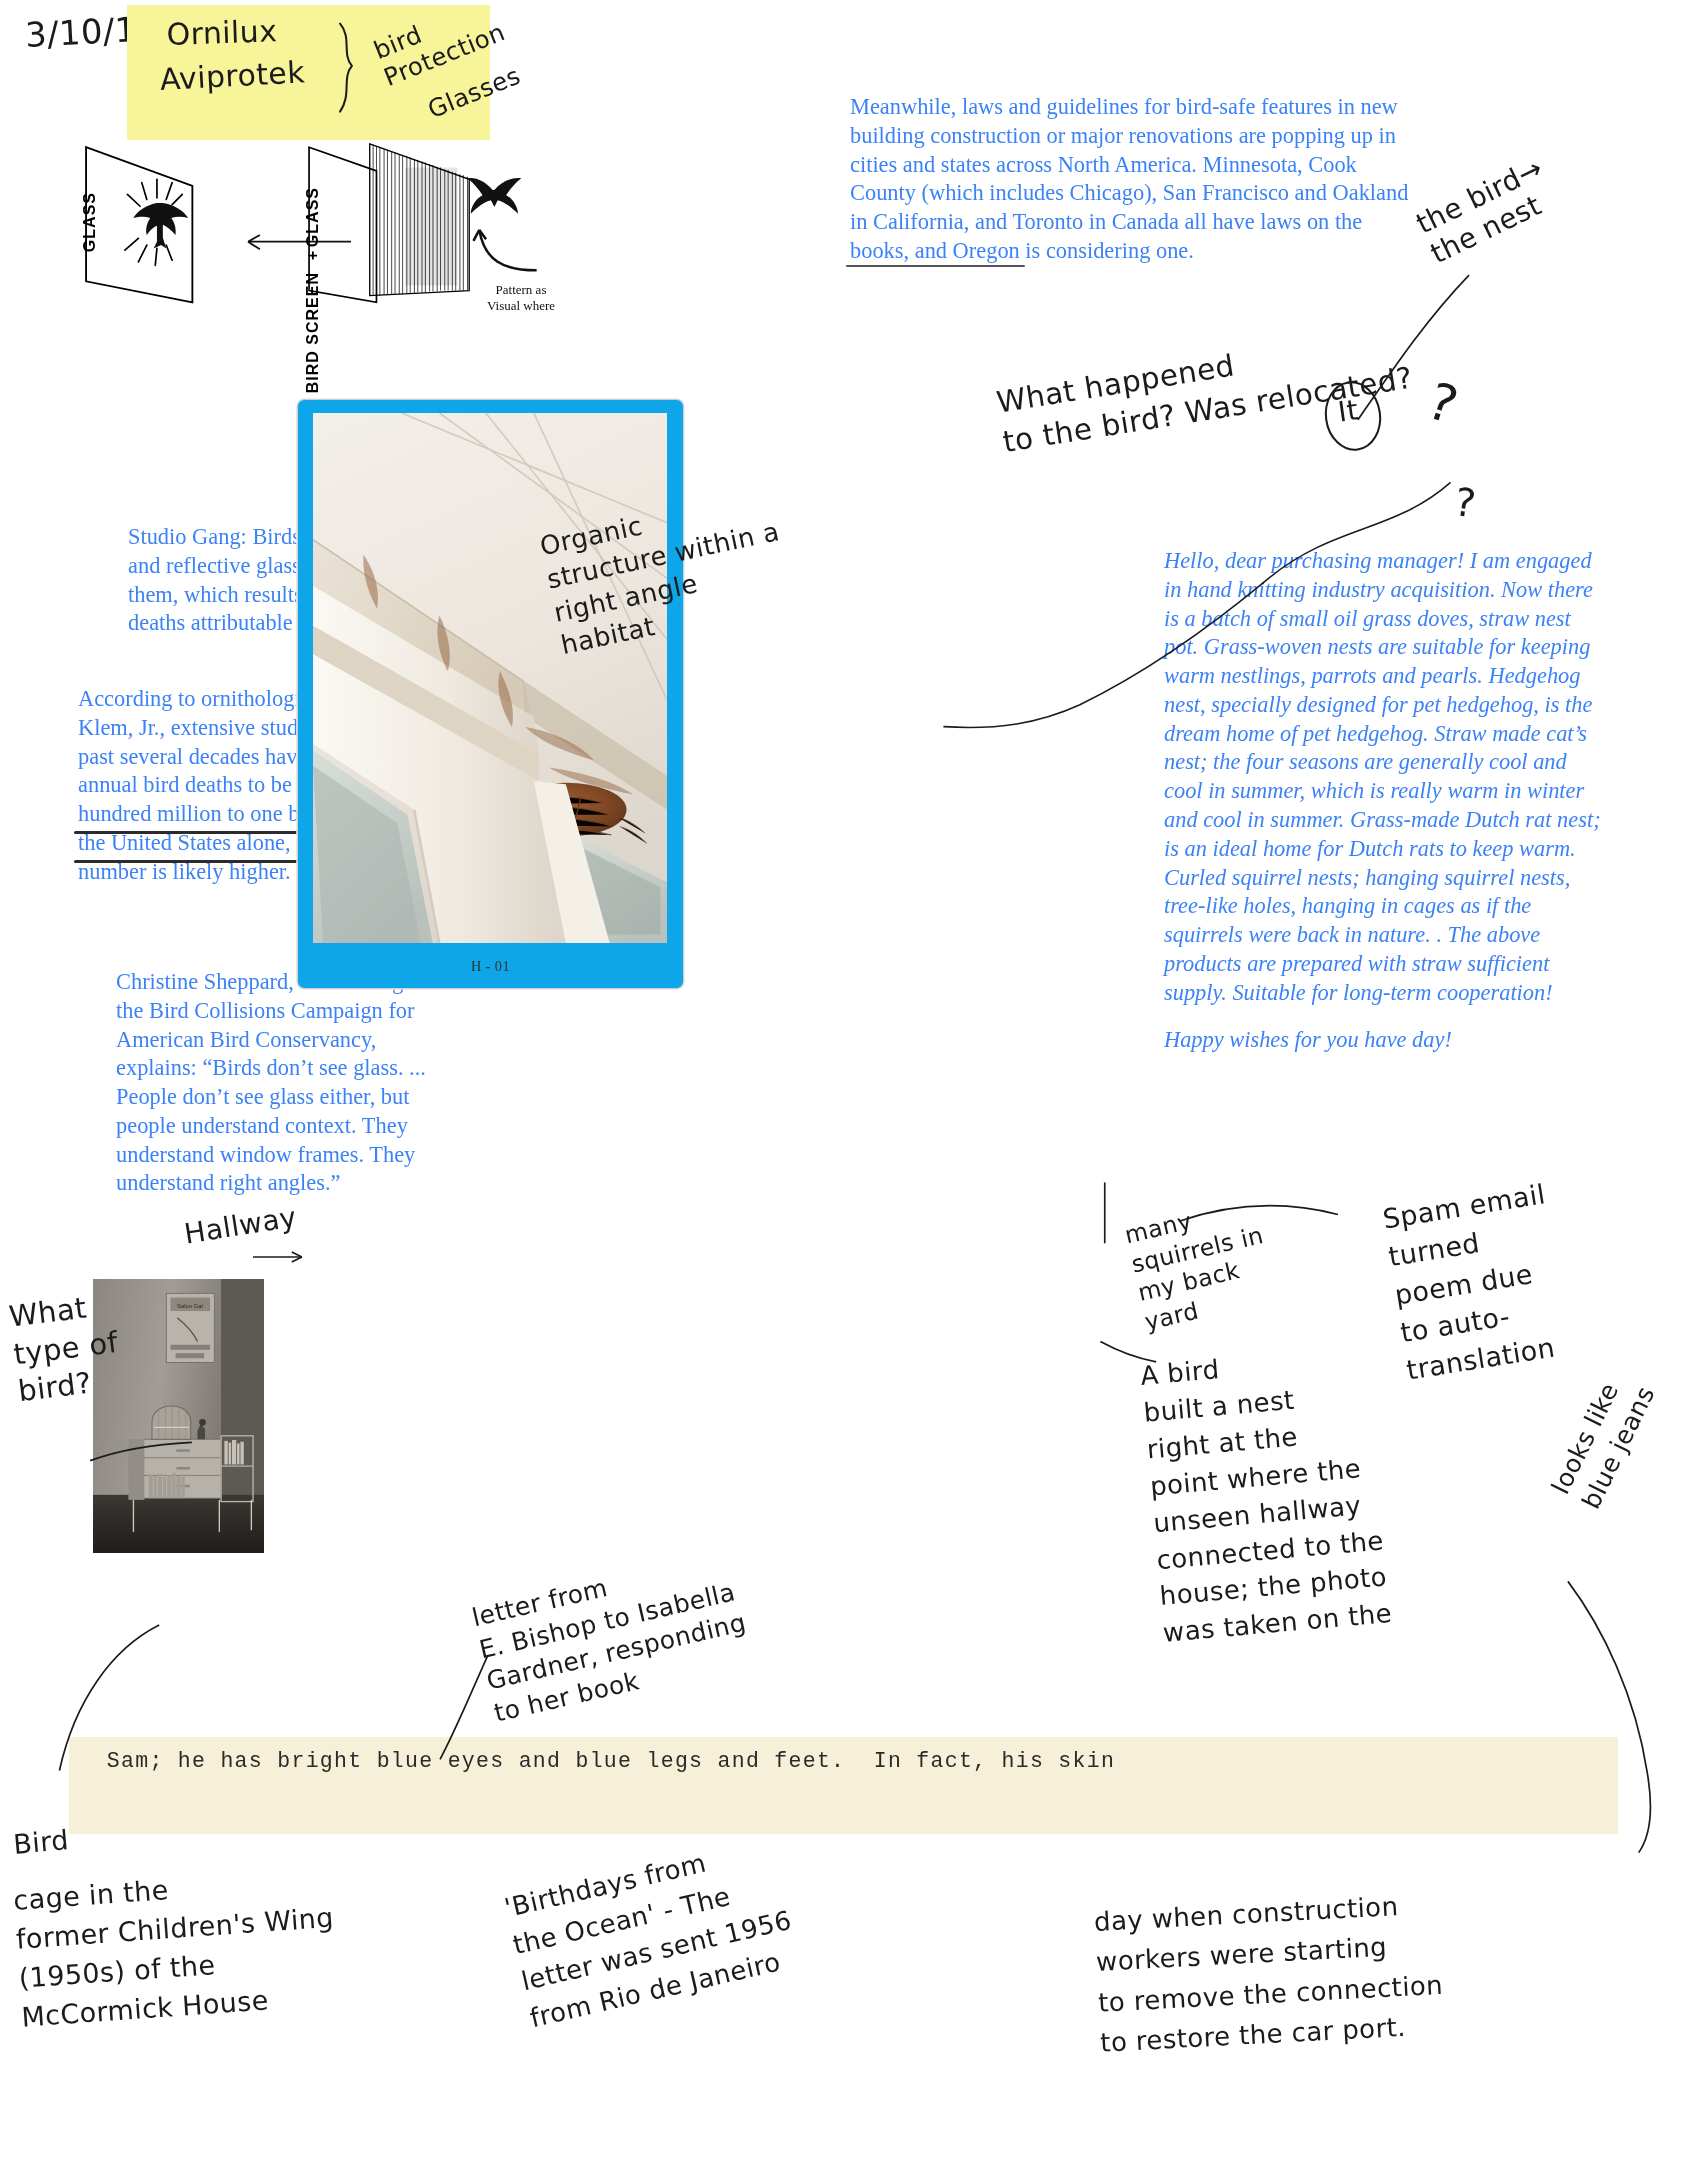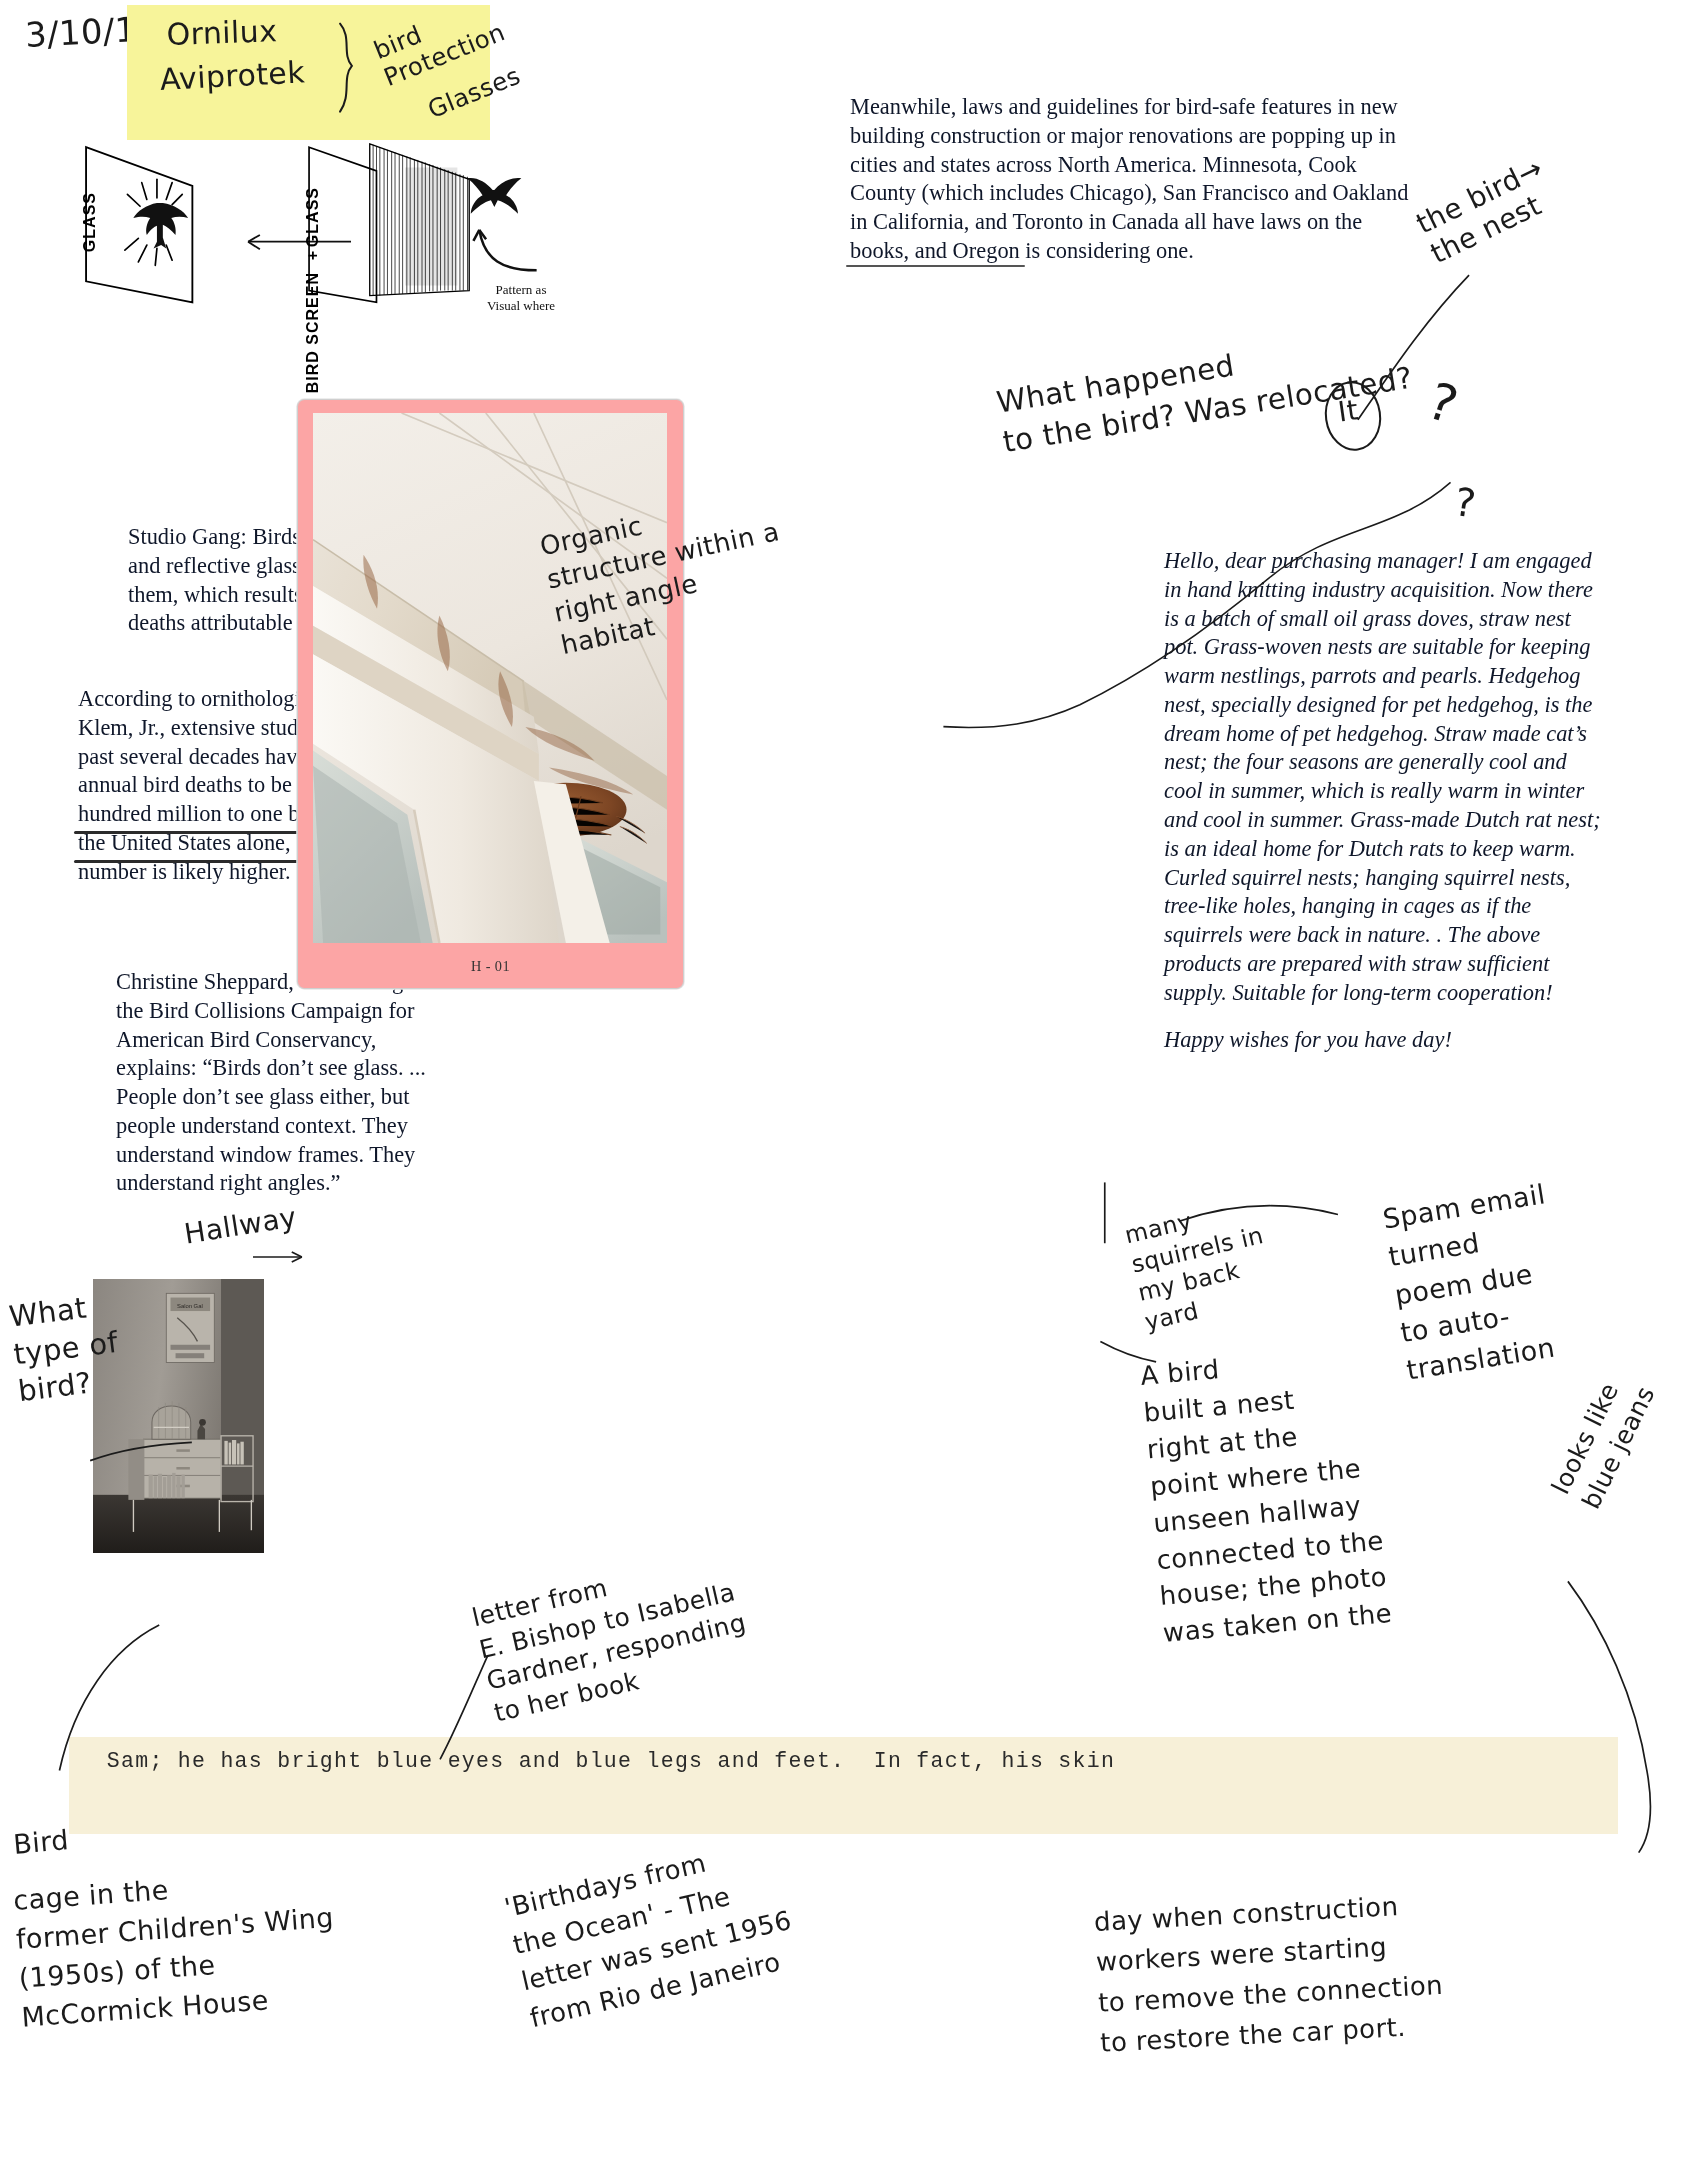--- a/index.html
+++ b/index.html
@@ -4,21 +4,21 @@
 <style>
   html,body{margin:0;padding:0;background:#fff;}
   body{width:1687px;height:2183px;position:relative;overflow:hidden;
        font-family:"Liberation Serif", serif; color:#111;}
   .page{position:absolute;inset:0;background:#ffffff;}
 
   
   .abs{position:absolute;}
 
   
-  .body-copy{font-family:"Liberation Serif", serif;font-size:22.4px;line-height:1.285;color:#0f172a;}
+  .body-copy{font-family:"Liberation Serif", serif;font-size:22.4px;line-height:1.285;color:#3b82f6;}
   .body-copy p{margin:0 0 18.6px 0;}
 
   
   .hand{font-family:"DejaVu Sans", sans-serif;color:#1b1b1b;font-weight:400;
         letter-spacing:0.4px;line-height:1.18;white-space:pre-line;
         transform-origin:left top;}
 
   
   #sticky-note{left:127px;top:5px;width:363px;height:135px;background:#f7f49a;}
 
@@ -26,21 +26,21 @@
   #date-stamp{left:23.6px;top:15px;font-size:30px;}
 
   
   .diagram-label{font-family:"Liberation Sans", sans-serif;font-weight:bold;
       font-size:16px;letter-spacing:1px;writing-mode:vertical-rl;
       transform:rotate(180deg);color:#000;}
   .cap-serif{font-family:"Liberation Serif", serif;font-size:13px;line-height:1.25;}
 
   
   #photo-card{left:297px;top:399px;width:385px;height:588px;
-      background:#fca5a5;border:0.8px solid #cfcfcf;border-radius:7.6px;
+      background:#0ea5e9;border:0.8px solid #cfcfcf;border-radius:7.6px;
       box-shadow:0 0 0 0.8px #e7e7e7;}
   #photo-image{position:absolute;left:15px;top:12.7px;width:354px;height:530px;
       overflow:hidden;background:#efe9e3;}
   .photo-caption{position:absolute;left:0;right:0;bottom:13.5px;text-align:center;
       font-family:"Liberation Serif", serif;font-size:14.3px;color:#333;letter-spacing:0.4px;}
 
   
   #bw-photo{left:93px;top:1279px;width:171px;height:274px;overflow:hidden;
      background:#6e6a66;border:0;}
 

